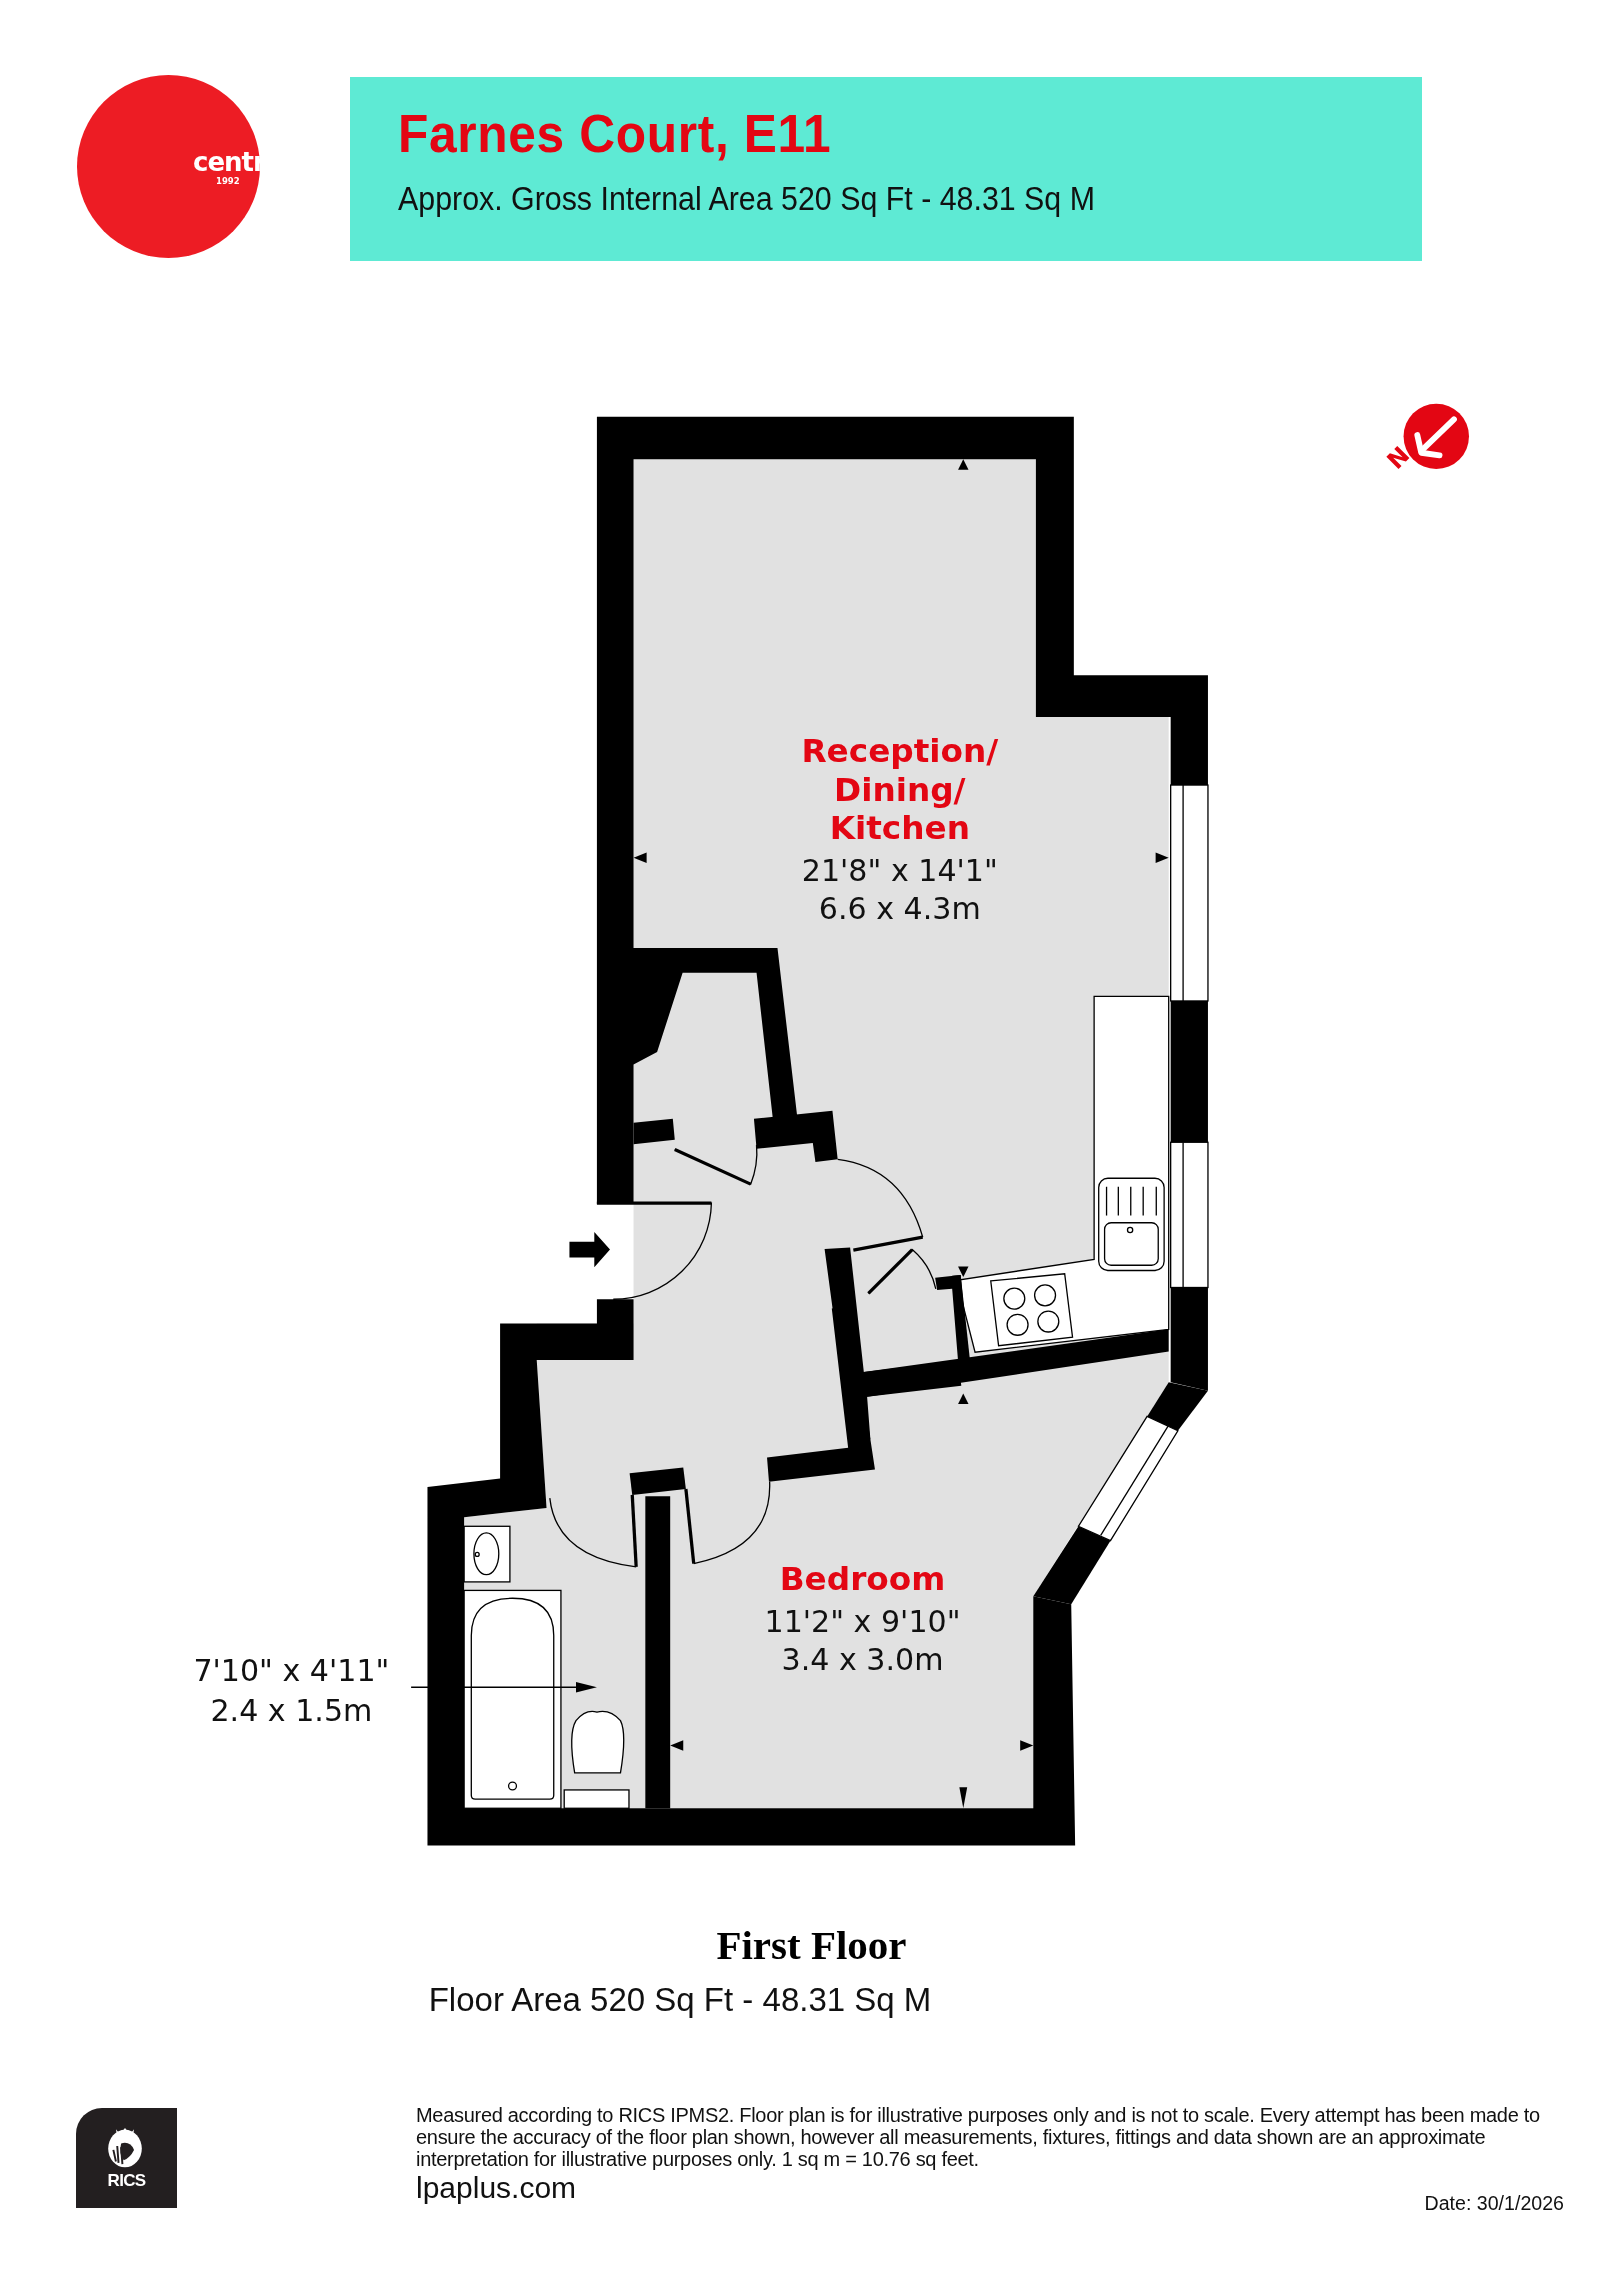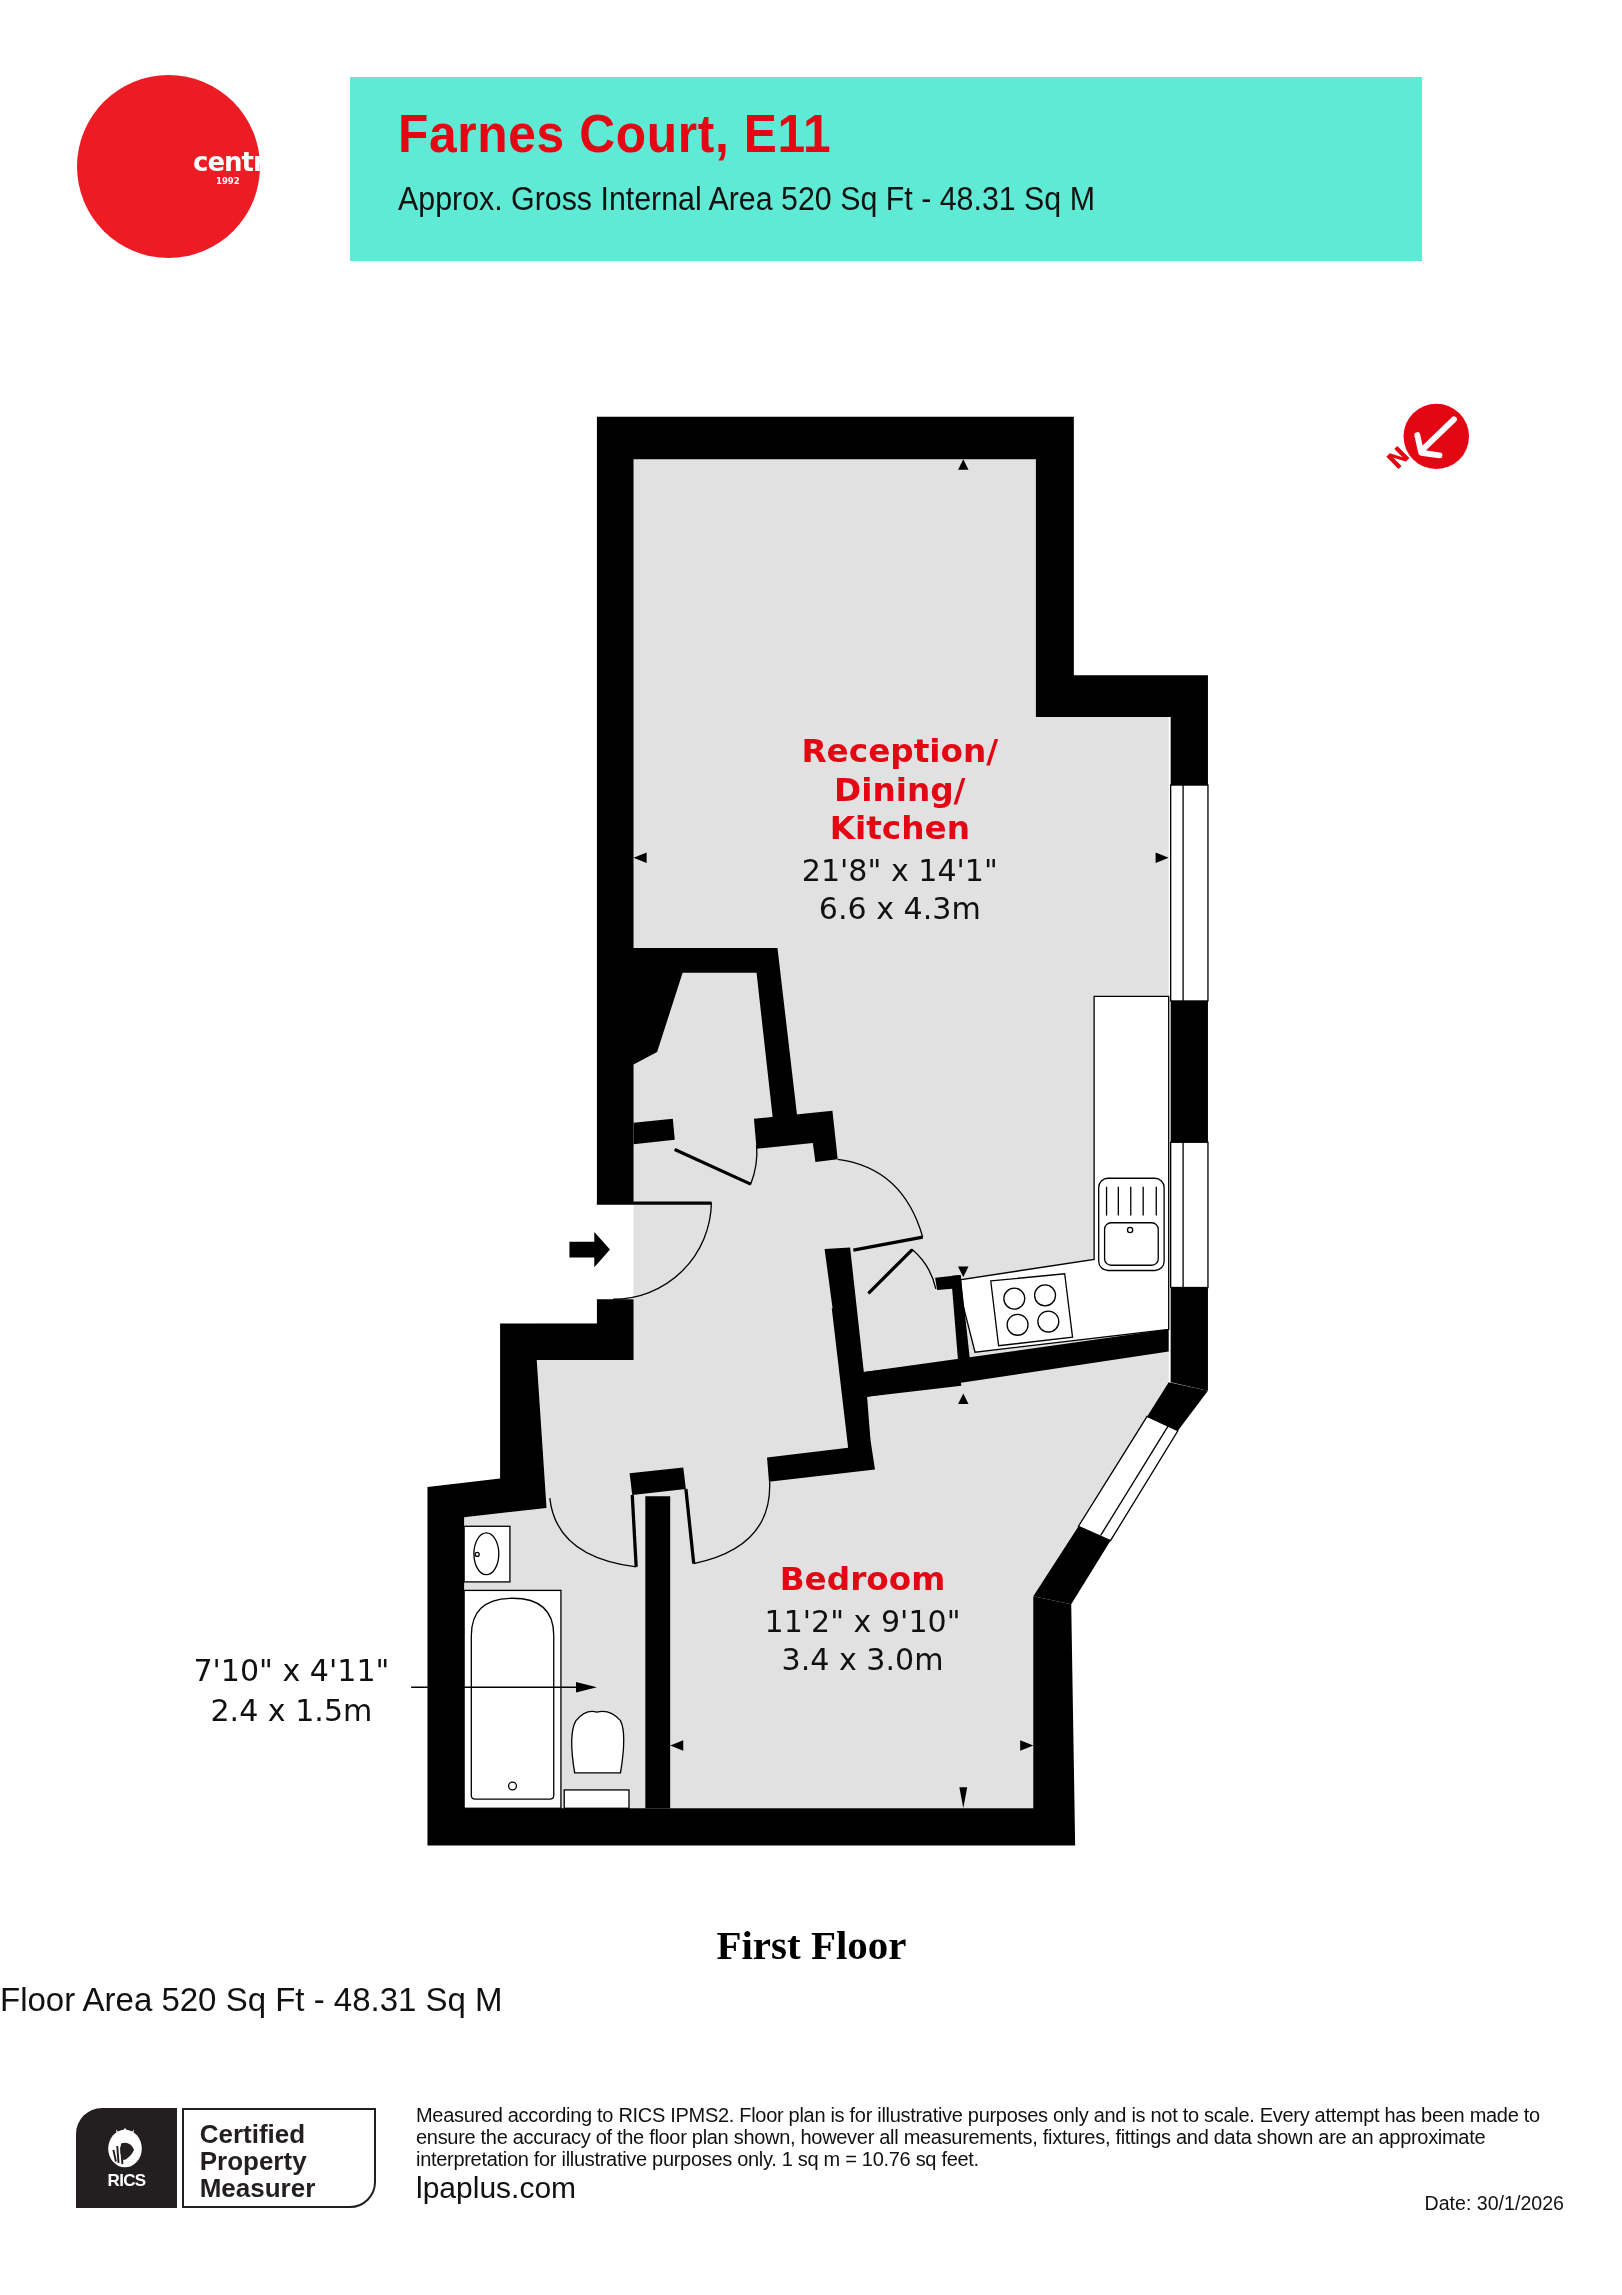--- a/index.html
+++ b/index.html
@@ -7,21 +7,21 @@
   .logo { position: absolute; left: 77px; top: 75px; width: 183px; height: 183px; border-radius: 50%; background: #ED1C24; }
   .logo .brand { position: absolute; left: 80px; top: 72px; color: #fff; font-family: "DejaVu Sans", sans-serif; font-weight: bold; font-size: 26px; letter-spacing: -1px; margin-left: 36px; }
   .logo .year { position: absolute; left: 139px; top: 101px; color: #fff; font-family: "DejaVu Sans", sans-serif; font-weight: bold; font-size: 8.5px; }
   .header-bar { position: absolute; left: 350px; top: 77px; width: 1072px; height: 184px; background: #5eead4; }
   .header-title { position: absolute; left: 48px; top: 25px; font-family: "Liberation Sans", sans-serif; font-weight: bold; font-size: 54px; color: #E30613; letter-spacing: 0.7px; transform: scaleX(0.92); transform-origin: left; white-space: nowrap; }
   .header-sub { position: absolute; left: 48px; top: 103px; font-family: "Liberation Sans", sans-serif; font-size: 33px; color: #111; transform: scaleX(0.92); transform-origin: left; white-space: nowrap; }
   .plan { position: absolute; left: 0; top: 0; width: 1623px; height: 2295px; }
   .room-name { font-family: "DejaVu Sans", sans-serif; font-weight: bold; fill: #E30613; }
   .room-dim { font-family: "DejaVu Sans", sans-serif; fill: #111; }
   .floor-title { position: absolute; left: 0; width: 1623px; text-align: center; top: 1921px; font-family: Liberation Serif, serif; font-weight: bold; font-size: 41px; color: #000; }
-  .floor-area { position: absolute; left: 0; width: 1360px; top: 1981px; font-family: "Liberation Sans", sans-serif; font-size: 33px; color: #111; }
+  .floor-area { position: absolute; left: 0; width: 1360px; text-align: center; top: 1981px; font-family: "Liberation Sans", sans-serif; font-size: 33px; color: #111; }
   .rics { position: absolute; left: 76px; top: 2108px; width: 304px; height: 100px; }
   .rics .dark { position: absolute; left: 0; top: 0; width: 101px; height: 100px; background: #231F20; border-radius: 26px 0 0 0; }
   .rics .dark .lion { position: absolute; left: 27.5px; top: 15.7px; width: 42px; height: 44px; }
   .rics .dark .rics-text { position: absolute; left: 0; width: 101px; text-align: center; top: 63px; color: #fff; font-weight: bold; font-size: 17px; font-family: Liberation Sans, sans-serif; letter-spacing: -0.7px; }
   .rics .box { position: absolute; left: 106px; top: 0; width: 190px; height: 96px; border: 2.6px solid #231F20; border-radius: 0 0 26px 0; background: #fff; }
   .rics .box span { display: block; position: absolute; left: 15.7px; font-weight: bold; font-size: 26px; line-height: 27.5px; color: #231F20; font-family: "Liberation Sans", sans-serif; }
   .disclaimer { position: absolute; left: 416px; top: 2104px; width: 1152px; font-family: "Liberation Sans", sans-serif; font-size: 20px; line-height: 22px; color: #111; letter-spacing: -0.3px; }
   .site { position: absolute; left: 416px; top: 2171px; font-family: "Liberation Sans", sans-serif; font-size: 30px; color: #111; }
   .date { position: absolute; right: 59px; top: 2192px; font-family: Liberation Sans, sans-serif; font-size: 19.6px; color: #111; }
 </style>
@@ -178,23 +178,18 @@
 <div class="rics">
   <div class="dark">
     <svg class="lion" viewBox="0 0 64 68">
       <ellipse cx="32" cy="38" rx="26" ry="29" fill="#fff"></ellipse>
       <path d="M18,8 L24,16 L32,6 L40,16 L46,8 L44,20 L20,20 Z" fill="#fff"></path>
       <path d="M26,30 Q40,26 46,40 Q40,52 30,56 Q22,46 26,30 Z" fill="#231F20"></path>
       <path d="M20,34 L22,60 M26,36 L28,62 M14,40 L18,58" stroke="#231F20" stroke-width="3" fill="none"></path>
     </svg>
     <div class="rics-text">RICS</div>
   </div>
-  <div class="box">
-    <span style="top:10.5px">Certified</span>
-    <span style="top:38px">Property</span>
-    <span style="top:65px">Measurer</span>
-  </div>
 </div>
 
 <div class="disclaimer">Measured according to RICS IPMS2. Floor plan is for illustrative purposes only and is not to scale. Every attempt has been made to ensure the accuracy of the floor plan shown, however all measurements, fixtures, fittings and data shown are an approximate interpretation for illustrative purposes only. 1 sq m = 10.76 sq feet.</div>
 <div class="site">lpaplus.com</div>
 <div class="date">Date: 30/1/2026</div>
 
 
 </body></html>

